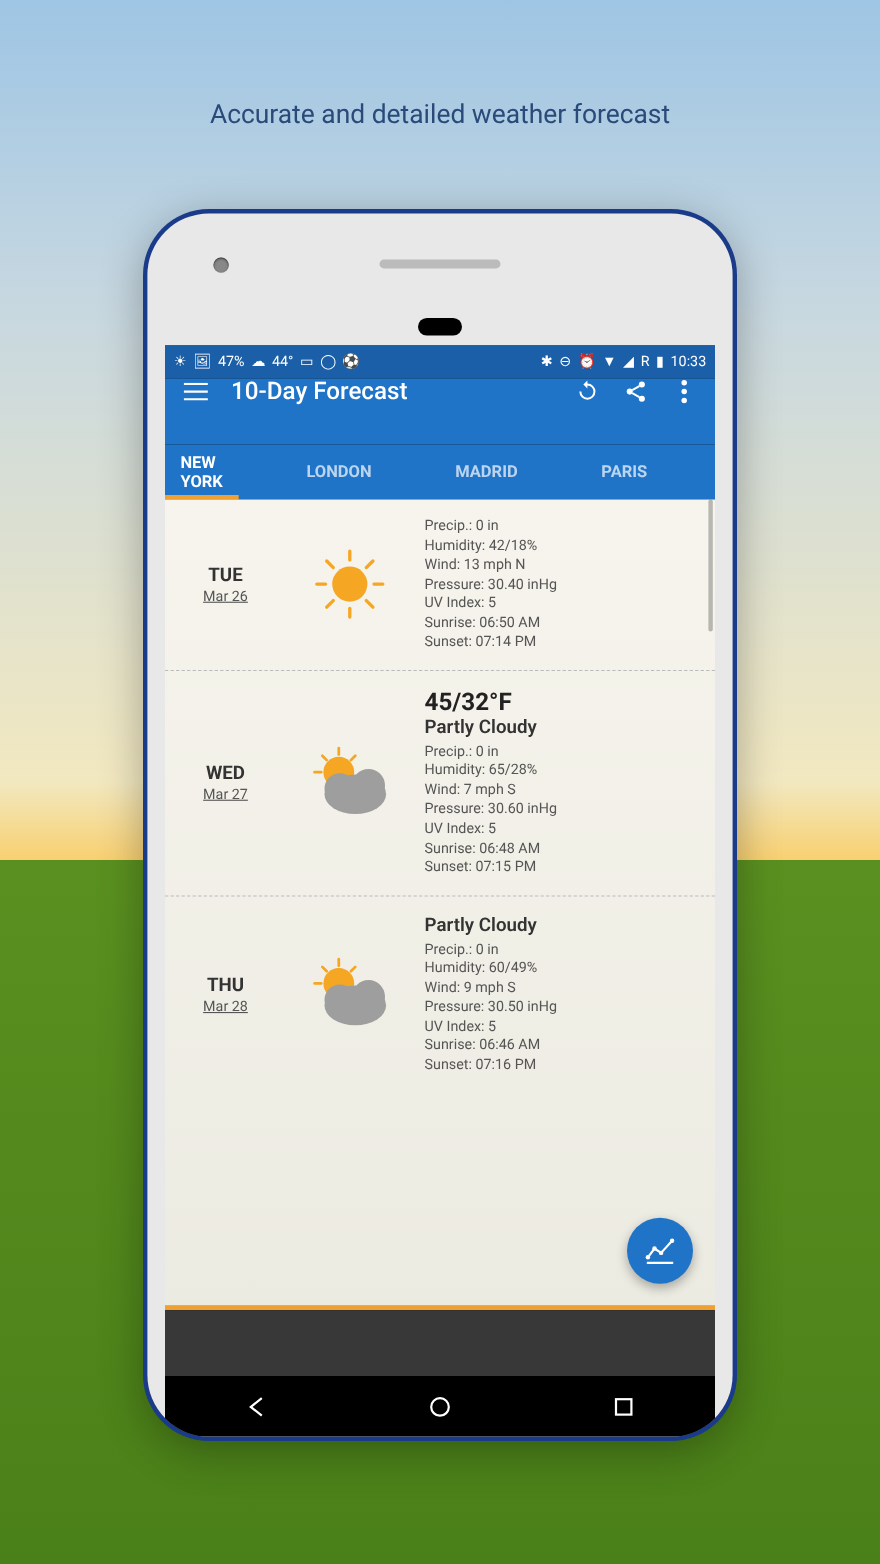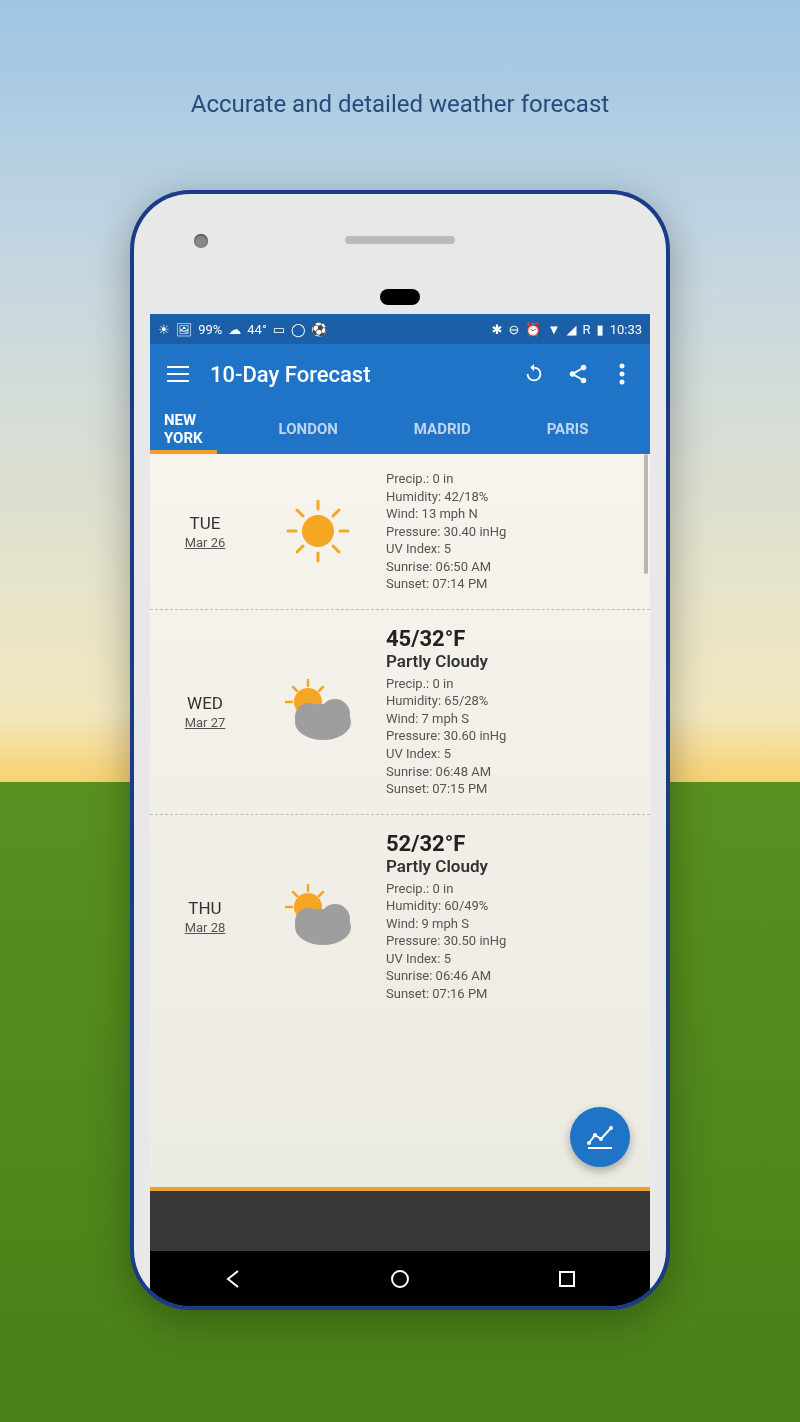--- a/index.html
+++ b/index.html
@@ -28,38 +28,38 @@
     background:#000; border-radius:0;
     display:flex; flex-direction:column; overflow:hidden;
   }
   .status-bar {
     height:30px; background:#1a5fa8; color:#fff; font-size:14px;
     display:flex; align-items:center; justify-content:space-between; padding:0 8px;
   }
   .status-left, .status-right { display:flex; align-items:center; gap:6px; }
   .status-left span, .status-right span { font-size:13px; }
   .app-bar {
-    height:60px; background:#2074c8; color:#fff; display:flex; align-items:center; padding:0 16px; gap:20px;
+    height:60px; background:#2074c8; color:#fff; display:flex; align-items:flex-start; padding:0 16px; gap:20px;
   }
   .menu-icon, .refresh-icon, .share-icon, .more-icon { width:24px; height:24px; display:flex; align-items:center; justify-content:center; cursor:pointer; }
   .app-title { font-size:22px; font-weight:500; flex:1; }
   .tabs {
     height:50px; background:#2074c8; display:flex; align-items:center; font-size:15px; font-weight:700;gap:48px;
   }
   .tab { padding:0 14px; color:rgba(255,255,255,.7); height:100%; display:flex; align-items:center; position:relative; cursor:pointer; }
   .tab.active { color:#fff; }
   .tab.active::after { content:""; position:absolute; left:0; right:0; bottom:0; height:4px; background:#f0a030; }
   .content {
     flex:1; background:linear-gradient(to bottom,#f6f4ec,#ecebe2); overflow:hidden; position:relative;
   }
   .day-row {
     display:flex; padding:16px 10px; border-bottom:1px dashed #bbb; align-items:center; gap:8px;
   }
   .day-col { width:90px; text-align:center; }
-  .day-name { font-size:17px; font-weight:400; color:#333; }
+  .day-name { font-size:17px; font-weight:700; color:#333; }
   .day-date { font-size:13px; color:#555; margin-top:2px;text-decoration:underline; }
   .icon-col { width:120px; display:flex; justify-content:center; }
   .detail-col { flex:1; font-size:14px; color:#555; }
   .temp { font-size:22px; font-weight:700; color:#222; }
   .cond { font-size:17px; font-weight:600; color:#333; margin-bottom:4px; }
   .detail-line { font-size:13px; line-height:1.35; }
   .fab {
     position:absolute; right:20px; bottom:20px; width:60px; height:60px; border-radius:50%;
     background:#2074c8; box-shadow:0 4px 10px rgba(0,0,0,.3); display:flex; align-items:center; justify-content:center; cursor:pointer;
   }
@@ -80,21 +80,21 @@
     <div class="camera"></div>
     <div class="speaker"></div>
     <div class="home-pill"></div>
 
     <div class="screen">
 
       <div class="status-bar">
         <div class="status-left">
           <span>☀</span>
           <span>🖼</span>
-          <span>99%</span>
+          <span>47%</span>
           <span>☁</span>
           <span>44°</span>
           <span>▭</span>
           <span>◯</span>
           <span>⚽</span>
         </div>
         <div class="status-right">
           <span>✱</span>
           <span>⊖</span>
           <span>⏰</span>
@@ -222,21 +222,20 @@
                   <line x1="13" y1="30" x2="19" y2="30"></line>
                 <line x1="20" y1="15" x2="24" y2="19"></line>
                   <line x1="50" y1="15" x2="46" y2="19"></line>
               </g>
               <ellipse cx="50" cy="50" rx="28" ry="18" fill="#9e9e9e"></ellipse>
               <circle cx="36" cy="45" r="14" fill="#9e9e9e"></circle>
               <circle cx="62" cy="42" r="15" fill="#9e9e9e"></circle>
             </svg>
           </div>
           <div class="detail-col">
-            <div class="temp">52/32°F</div>
             <div class="cond">Partly Cloudy</div>
             <div class="detail-line">Precip.: 0 in</div>
             <div class="detail-line">Humidity: 60/49%</div>
             <div class="detail-line">Wind: 9 mph S</div>
             <div class="detail-line">Pressure: 30.50 inHg</div>
             <div class="detail-line">UV Index: 5</div>
             <div class="detail-line">Sunrise:  06:46 AM</div>
             <div class="detail-line">Sunset:  07:16 PM</div>
           </div>
         </div>

